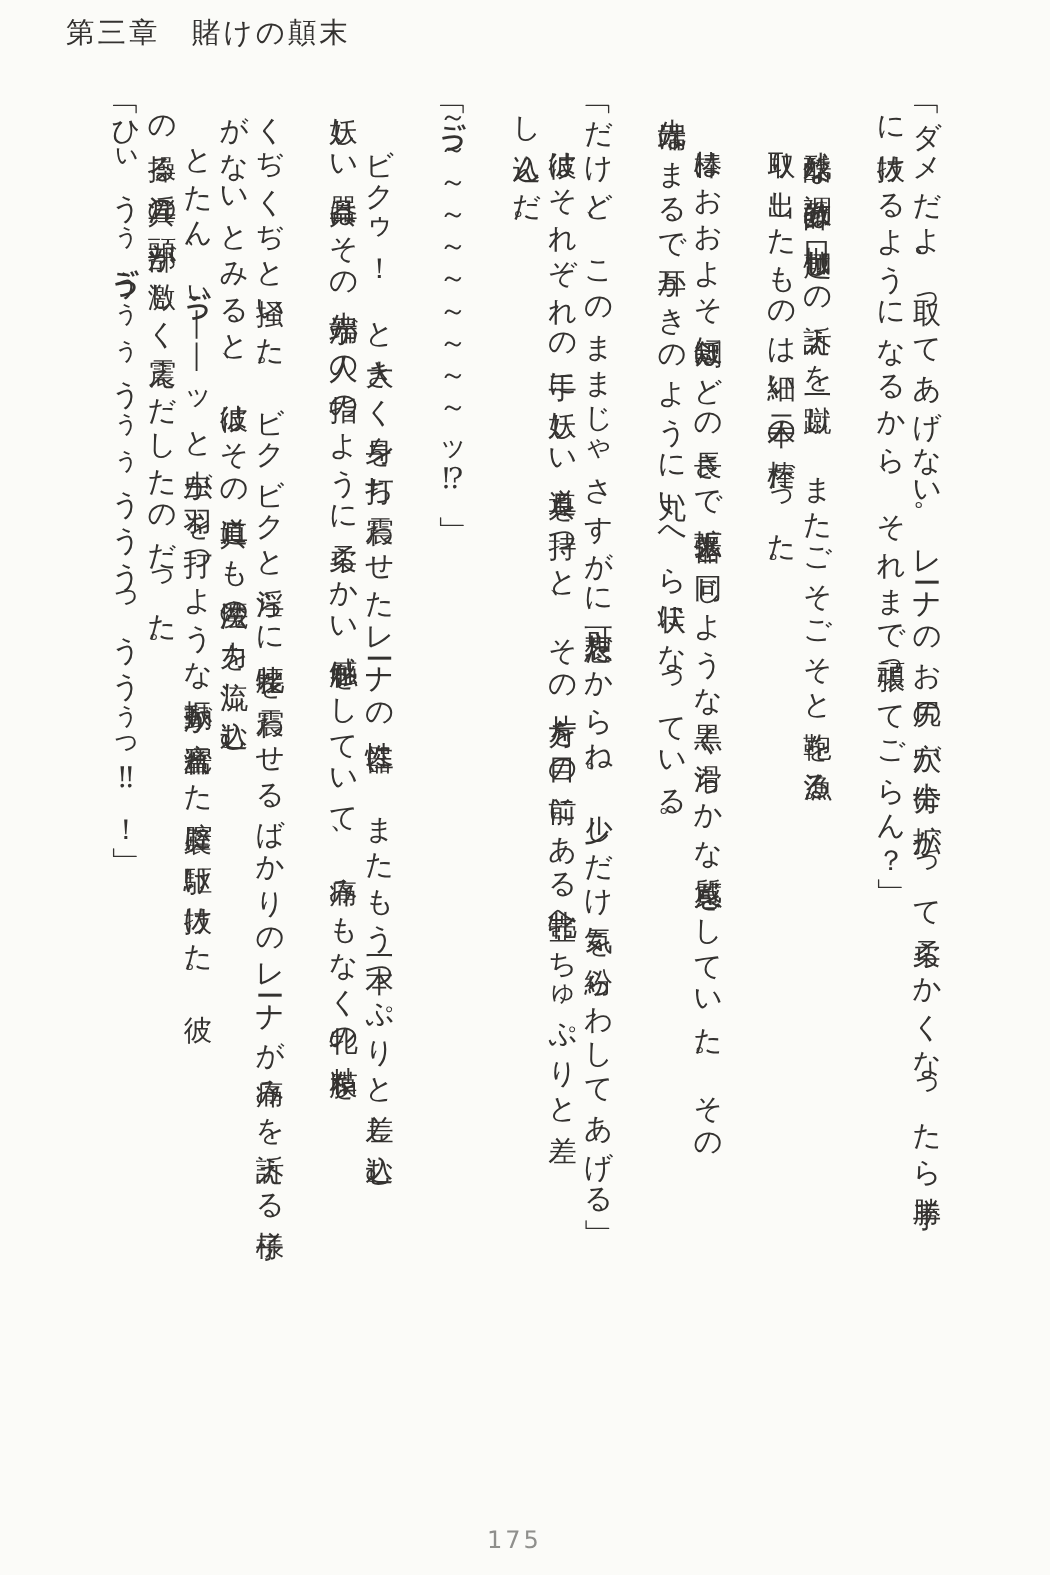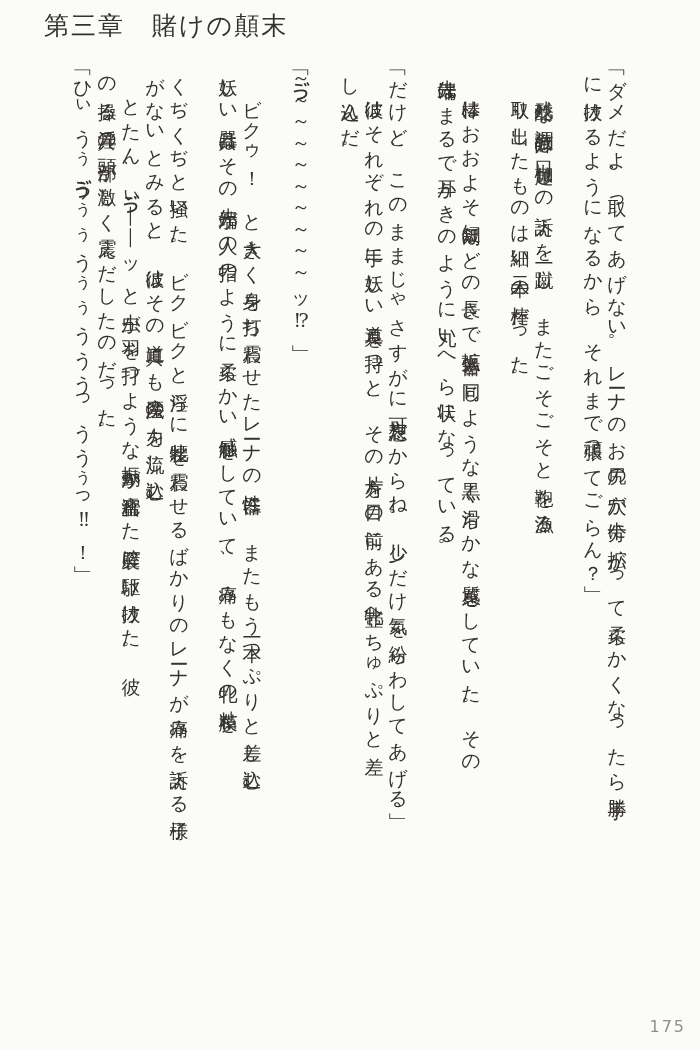--- a/index.html
+++ b/index.html
@@ -20,21 +20,21 @@
     font-family: "DejaVu Serif", "Liberation Serif", serif;
   }
   .page {
     position: absolute;
     inset: 0;
   }
   .chapter-header {
     position: absolute;
     top: 9px;
     left: 44px;
-    font-size: 25px;
+    font-size: 19px;
     letter-spacing: 2px;
     color: var(--ink);
     white-space: nowrap;
   }
   .page-body {
     position: absolute;
     top: 64px;
     right: 70px;
     height: 956px;
     writing-mode: vertical-rl;
@@ -54,21 +54,21 @@
     margin: 0;
     padding: 0;
     line-height: 24px; 
     white-space: nowrap;
   }
   .page-number {
     position: absolute;
     top: 1017px;
     left: 0;
     right: 14px;
-    text-align: right;
+    text-align: center;
     font-size: 16px;
     letter-spacing: 2px;
     color: var(--pagenum);
     font-family: "DejaVu Sans", "Liberation Sans", sans-serif;
   }
 </style>
 </head>
 <body>
 
 <div class="page">

